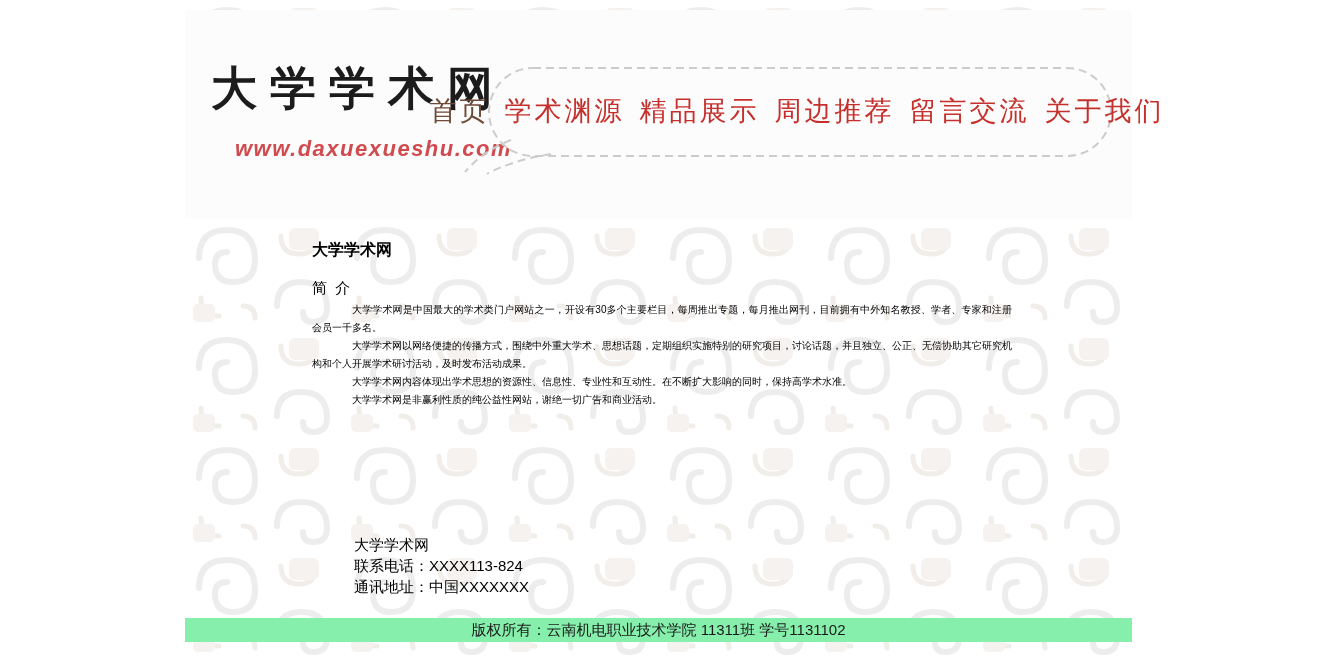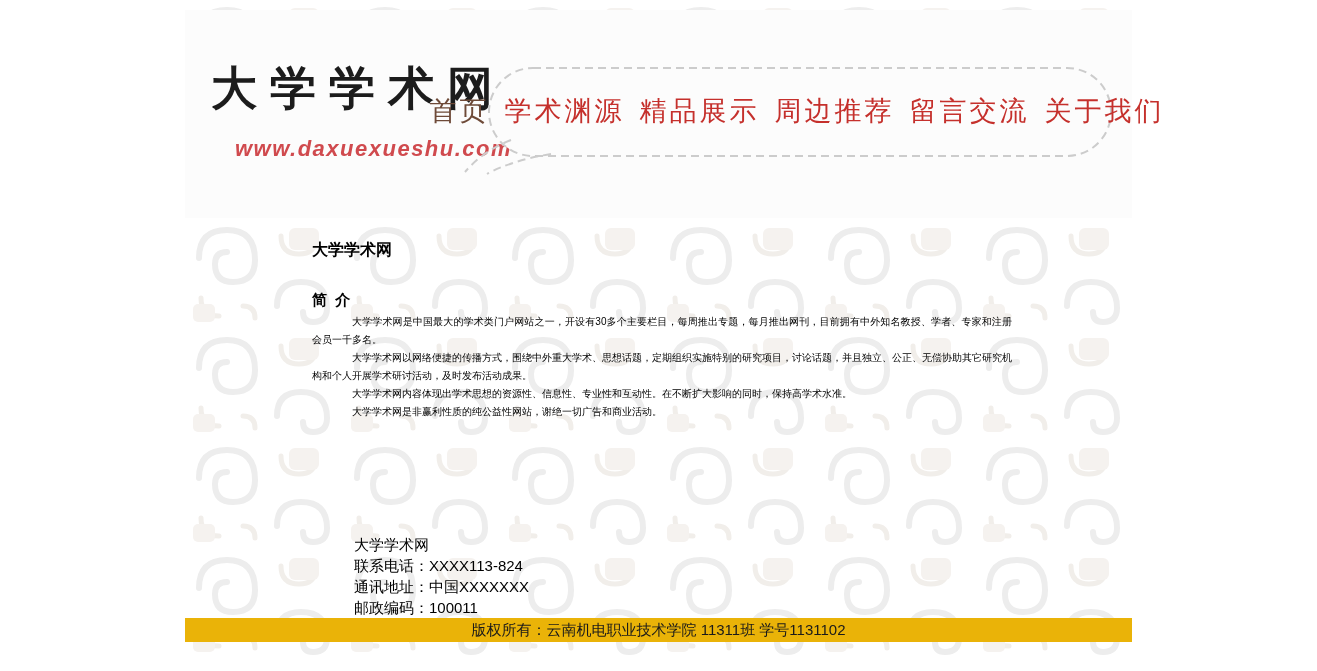--- a/index.html
+++ b/index.html
@@ -23,30 +23,30 @@
   .nav { position:absolute; left:6px; top:0; width:616px; height:90px;
          display:flex; align-items:center; justify-content:center; gap:15px; }
   .nav a { font-size:27px; font-weight:normal; letter-spacing:3px; color:#c5302c;
            text-decoration:none; white-space:nowrap; cursor:pointer;
            font-family:"DejaVu Sans", sans-serif; }
   .nav a.home { color:#6e4a38; }
 
   
   .main { position:absolute; left:127px; top:241px; width:700px; color:#000000; }
   .page-title { font-size:16px; font-weight:bold; line-height:18px; }
-  .section-heading { margin-top:32px; margin-bottom:4px; font-size:15px; font-weight:bold;
+  .section-heading { margin-top:20px; margin-bottom:4px; font-size:15px; font-weight:normal;
                      line-height:18px; letter-spacing:2px; }
   .main p { font-size:10px; line-height:18px; text-indent:4em; text-align:justify; }
 
   .contact { position:absolute; left:169px; top:534px; font-size:15px; line-height:21px;
              color:#000000; }
 
   
   .footer-bar { position:absolute; left:0; top:618px; width:100%; height:24px;
-                background:#eab308; text-align:center; }
+                background:#86efac; text-align:center; }
   .footer-bar span { font-size:15px; line-height:24px; color:#1a1a1a; }
 </style>
 </head>
 <body>
 
 <div class="column">
 
   <svg class="pattern-bg" xmlns="http://www.w3.org/2000/svg">
     <defs>
       <pattern id="bgp" width="158" height="110" patternUnits="userSpaceOnUse">
@@ -99,20 +99,19 @@
     <p>大学学术网是中国最大的学术类门户网站之一，开设有30多个主要栏目，每周推出专题，每月推出网刊，目前拥有中外知名教授、学者、专家和注册会员一千多名。</p>
     <p>大学学术网以网络便捷的传播方式，围绕中外重大学术、思想话题，定期组织实施特别的研究项目，讨论话题，并且独立、公正、无偿协助其它研究机构和个人开展学术研讨活动，及时发布活动成果。</p>
     <p>大学学术网内容体现出学术思想的资源性、信息性、专业性和互动性。在不断扩大影响的同时，保持高学术水准。</p>
     <p>大学学术网是非赢利性质的纯公益性网站，谢绝一切广告和商业活动。</p>
   </div>
 
   <div class="contact">
     <div>大学学术网</div>
     <div>联系电话：XXXX113-824</div>
     <div>通讯地址：中国XXXXXXX</div>
-    <div>邮政编码：100011</div>
   </div>
 
   <div class="footer-bar">
     <span>版权所有：云南机电职业技术学院 11311班 学号1131102</span>
   </div>
 
 </div>
 
 </body></html>

